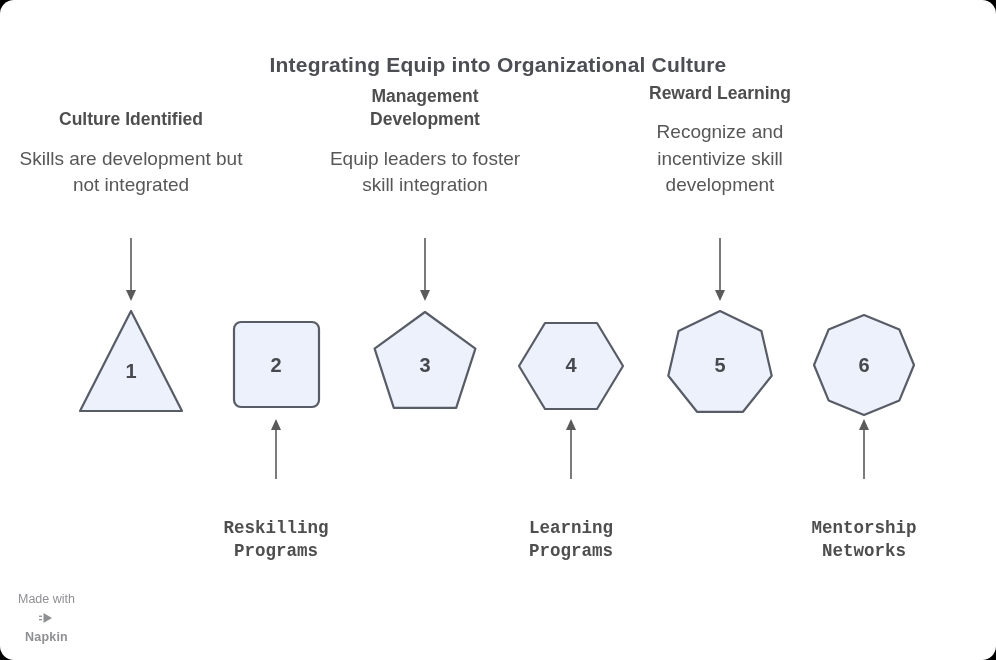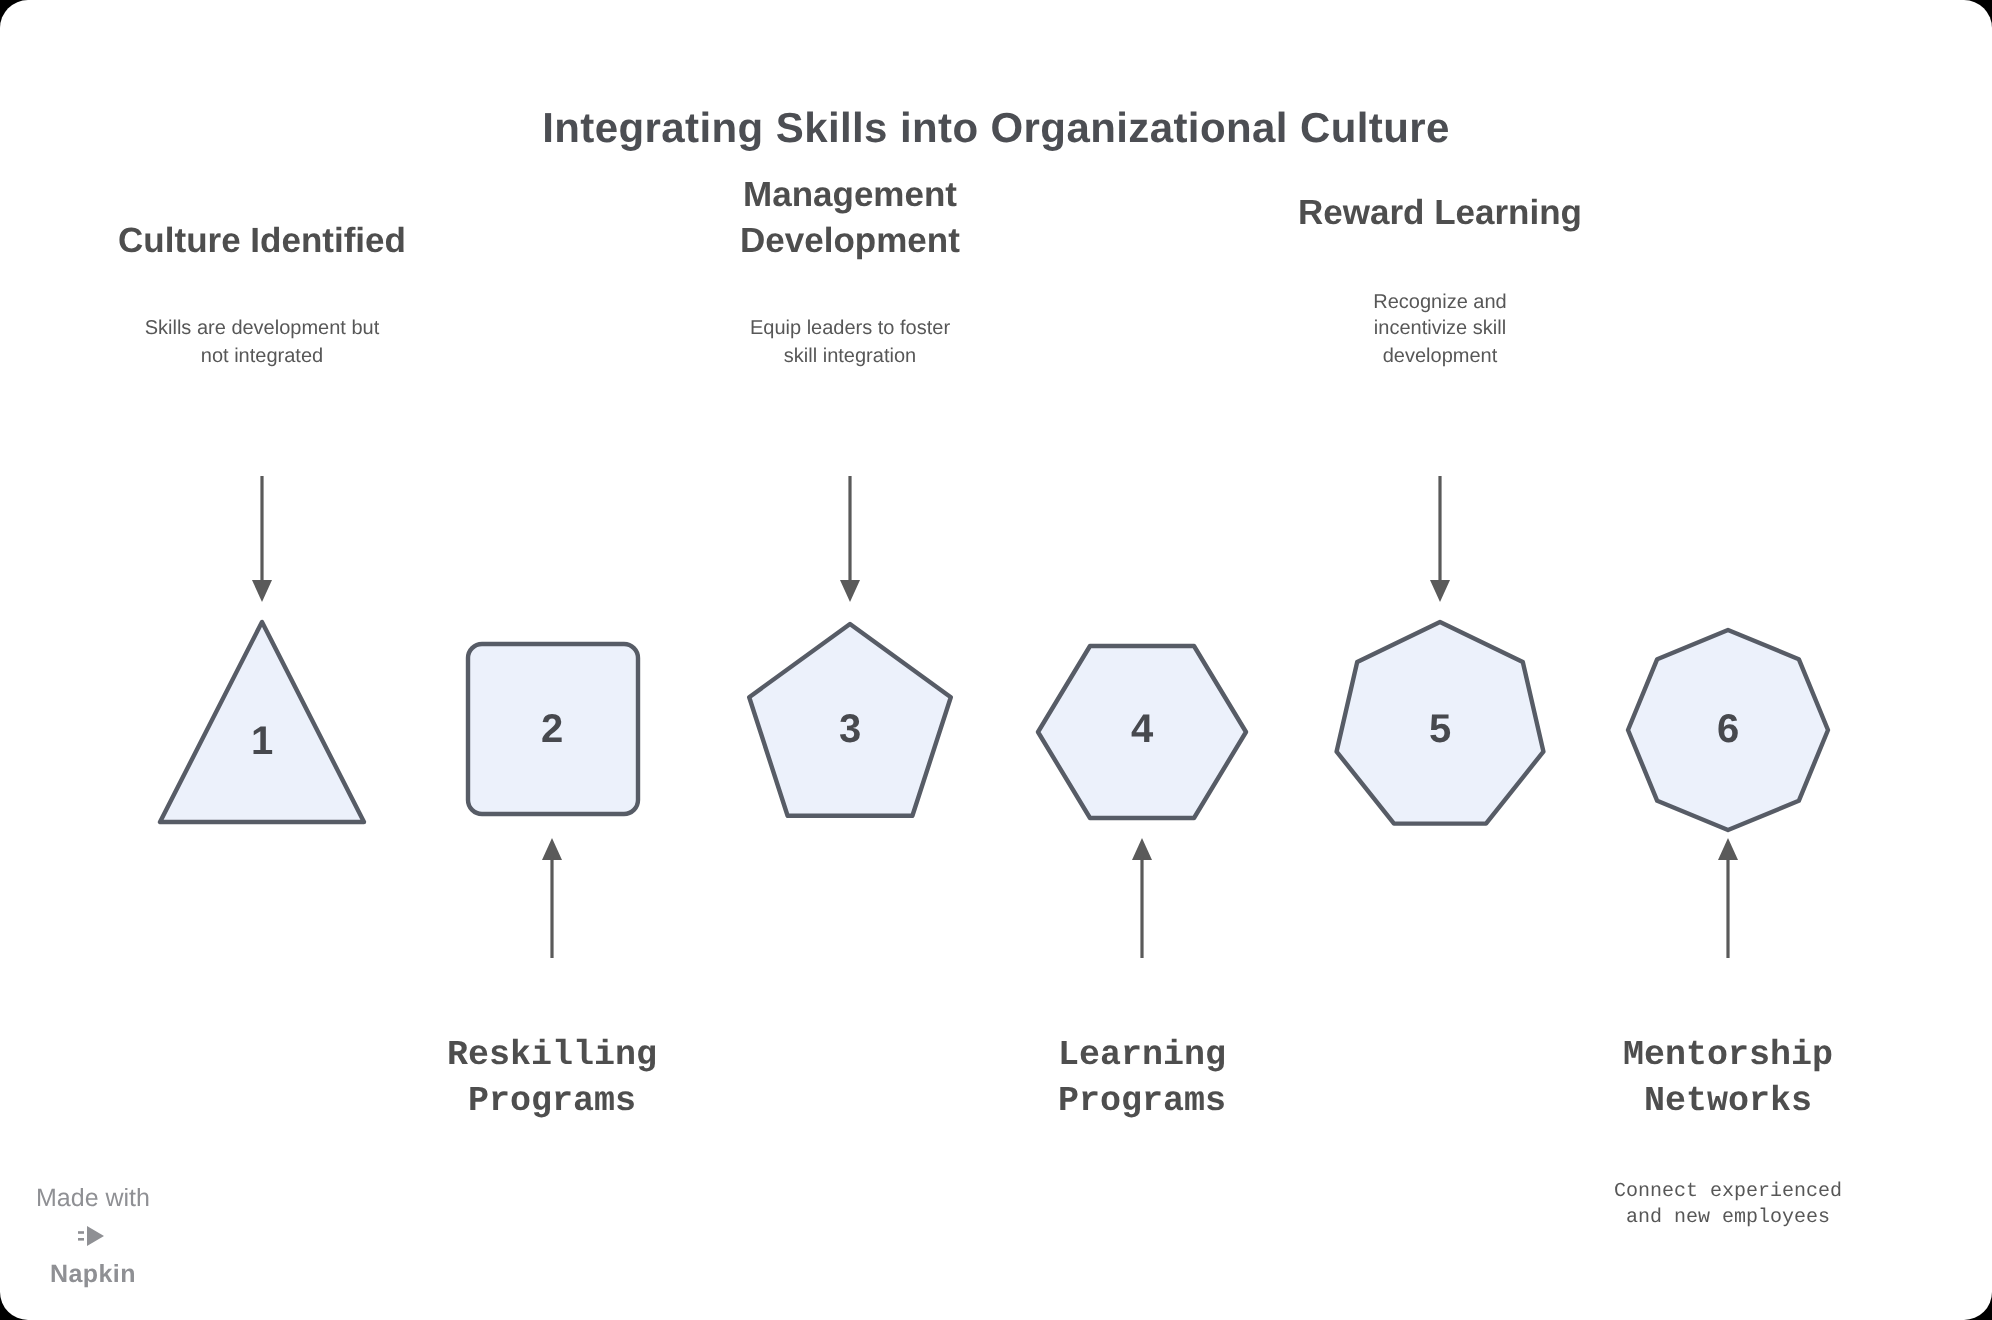--- a/index.html
+++ b/index.html
@@ -28,23 +28,23 @@
     text-align:center;display:flex;flex-direction:column;
   }
   .label-block.top{bottom:458px;justify-content:flex-end;}
   .label-block.bottom{top:517px;font-family:Liberation Mono, monospace;}
   .step-heading{
     font-size:17.5px;font-weight:bold;line-height:1.3;
     color:var(--heading-color,#4e4e4e);
     white-space:pre-line;margin:0 0 11px 0;text-align:center;
   }
   .step-desc{
-    font-size:10px;line-height:1.38;
+    font-size:19px;line-height:1.38;
     color:var(--desc-color,#575757);
-    white-space:pre-line;margin:16px;
+    white-space:pre-line;margin:4px;
   }
   .arrow{position:absolute;left:calc(var(--cx) - 7px);}
   .arrow.down{top:238px;}
   .arrow.up{top:419px;}
 
   .shape-wrap{
     position:absolute;top:304px;width:120px;height:118px;
     left:calc(var(--cx) - 60px);
   }
   .shape-wrap svg{position:absolute;left:0;top:0;}
@@ -69,21 +69,21 @@
     font-size:12.5px;color:var(--watermark-color,#8f9094);flex-direction:column;
   }
   .watermark .brand{font-weight:bold;letter-spacing:.2px;}
   .wm-logo{fill:var(--watermark-color,#8f9094);}
 </style>
 </head>
 <body>
 
 <div class="canvas">
 
-  <h1 class="title">Integrating Skills into Organizational Culture</h1>
+  <h1 class="title">Integrating Equip into Organizational Culture</h1>
 
   <div class="label-block top s0">
     <p class="step-heading">Culture Identified</p>
     <p class="step-desc">Skills are development but
 not integrated</p>
   </div>
   <svg class="arrow down s0" width="14" height="64" viewBox="0 0 14 64">
     <line class="arrow-line" x1="7" y1="0" x2="7" y2="53"></line>
       <polygon class="arrow-head" points="2,52 12,52 7,63"></polygon>
   </svg>
@@ -164,22 +164,20 @@
     </svg>
     <span class="shape-num">6</span>
   </div>
   <svg class="arrow up s5" width="14" height="60" viewBox="0 0 14 60">
     <polygon class="arrow-head" points="7,0 2,11 12,11"></polygon>
       <line class="arrow-line" x1="7" y1="9" x2="7" y2="60"></line>
   </svg>
   <div class="label-block bottom s5">
     <p class="step-heading">Mentorship
 Networks</p>
-    <p class="step-desc">Connect experienced
-and new employees</p>
   </div>
 
   <div class="watermark">
     <span>Made with</span>
     <svg class="wm-logo" width="14" height="14" viewBox="0 0 14 14">
       <rect x="0" y="4.6" width="3" height="1.3"></rect>
       <rect x="0" y="8" width="3" height="1.3"></rect>
       <path d="M4.5 2 L13 7 L4.5 12 Z"></path>
     </svg>
     <span class="brand">Napkin</span>

